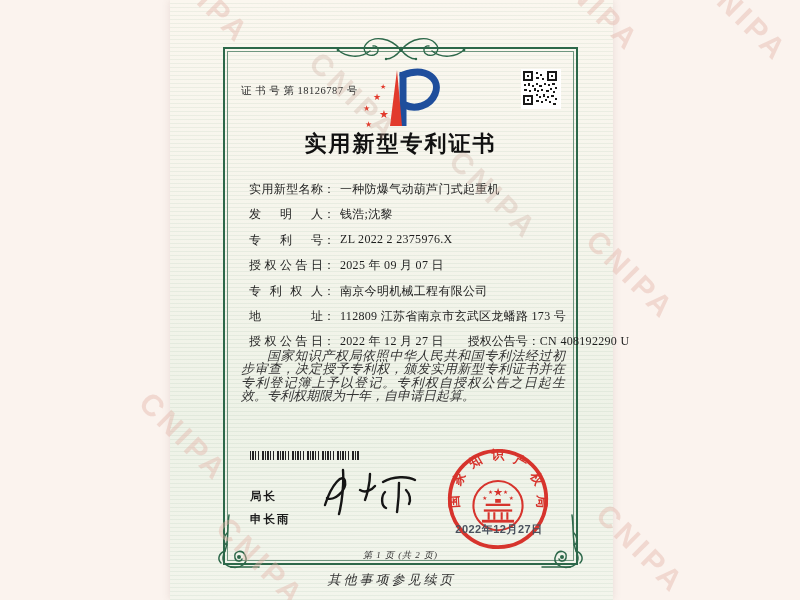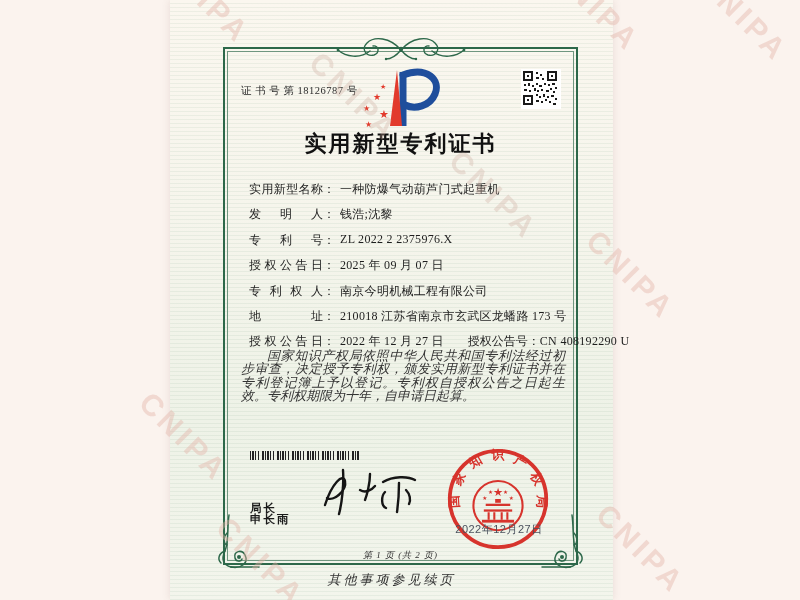--- a/index.html
+++ b/index.html
@@ -79,29 +79,29 @@
     position:absolute;left:25px;top:402px;width:110px;height:9px;
     background:repeating-linear-gradient(90deg,
       #222 0 1px, transparent 1px 2px,
       #222 2px 4px, transparent 4px 5px,
       #222 5px 6px, transparent 6px 8px,
       #222 8px 9px, transparent 9px 12px,
       #222 12px 14px, transparent 14px 15px);
   }
   .signer{position:absolute;left:25px;font-family:"Liberation Sans","DejaVu Sans",sans-serif;
     font-weight:bold;font-size:11.5px;color:#1b1b1b;letter-spacing:2px;}
-  .signer.t1{top:452px;font-family:Liberation Mono, monospace;}
+  .signer.t1{top:440px;font-family:Liberation Mono, monospace;}
   .signer.t2{top:463px;text-align:right;}
   .signature{position:absolute;left:88px;top:416px;}
 
   .seal{position:absolute;left:221px;top:398px;width:104px;height:104px;opacity:0.93;}
   .seal-date{
     position:absolute;left:218px;top:473px;width:112px;text-align:center;
     font-family:"Liberation Sans","DejaVu Sans",sans-serif;
-    font-size:11px;font-weight:normal;color:#4b525e;letter-spacing:0.5px;z-index:4;
+    font-size:11px;font-weight:bold;color:#4b525e;letter-spacing:0.5px;z-index:4;
   }
 
   .page-indicator{
     position:absolute;left:0;top:500px;width:100%;text-align:center;
     font-size:9px;color:#2f2f2f;letter-spacing:1px;font-style:italic;
   }
   .continuation{
     position:absolute;left:0;top:571px;width:443px;text-align:center;
     font-size:13px;color:#333;letter-spacing:3px;font-style:italic;
   }
@@ -252,21 +252,21 @@
         <div class="frow">
           <span class="flabel">专利号</span><span class="fcolon">：</span><span class="fvalue">ZL 2022 2 2375976.X</span>
         </div>
         <div class="frow">
           <span class="flabel">授权公告日</span><span class="fcolon">：</span><span class="fvalue">2025 年 09 月 07 日</span>
         </div>
         <div class="frow">
           <span class="flabel">专利权人</span><span class="fcolon">：</span><span class="fvalue">南京今明机械工程有限公司</span>
         </div>
         <div class="frow">
-          <span class="flabel">地址</span><span class="fcolon">：</span><span class="fvalue">210018 江苏省南京市玄武区龙蟠路 173 号</span>
+          <span class="flabel">地址</span><span class="fcolon">：</span><span class="fvalue">112809 江苏省南京市玄武区龙蟠路 173 号</span>
         </div>
         <div class="frow">
           <span class="flabel">授权公告日</span><span class="fcolon">：</span><span class="fvalue">2022 年 12 月 27 日</span><span class="fvalue2wrap"><span>授权公告号</span><span>：</span><span style="letter-spacing:0.3px;">CN 408192290 U</span></span>
         </div>
       </div>
 
       <div class="paras">
         <p>国家知识产权局依照中华人民共和国专利法经过初步审查，决定授予专利权，颁发实用新型专利证书并在专利登记簿上予以登记。专利权自授权公告之日起生效。专利权期限为十年，自申请日起算。</p>
       </div>
 

